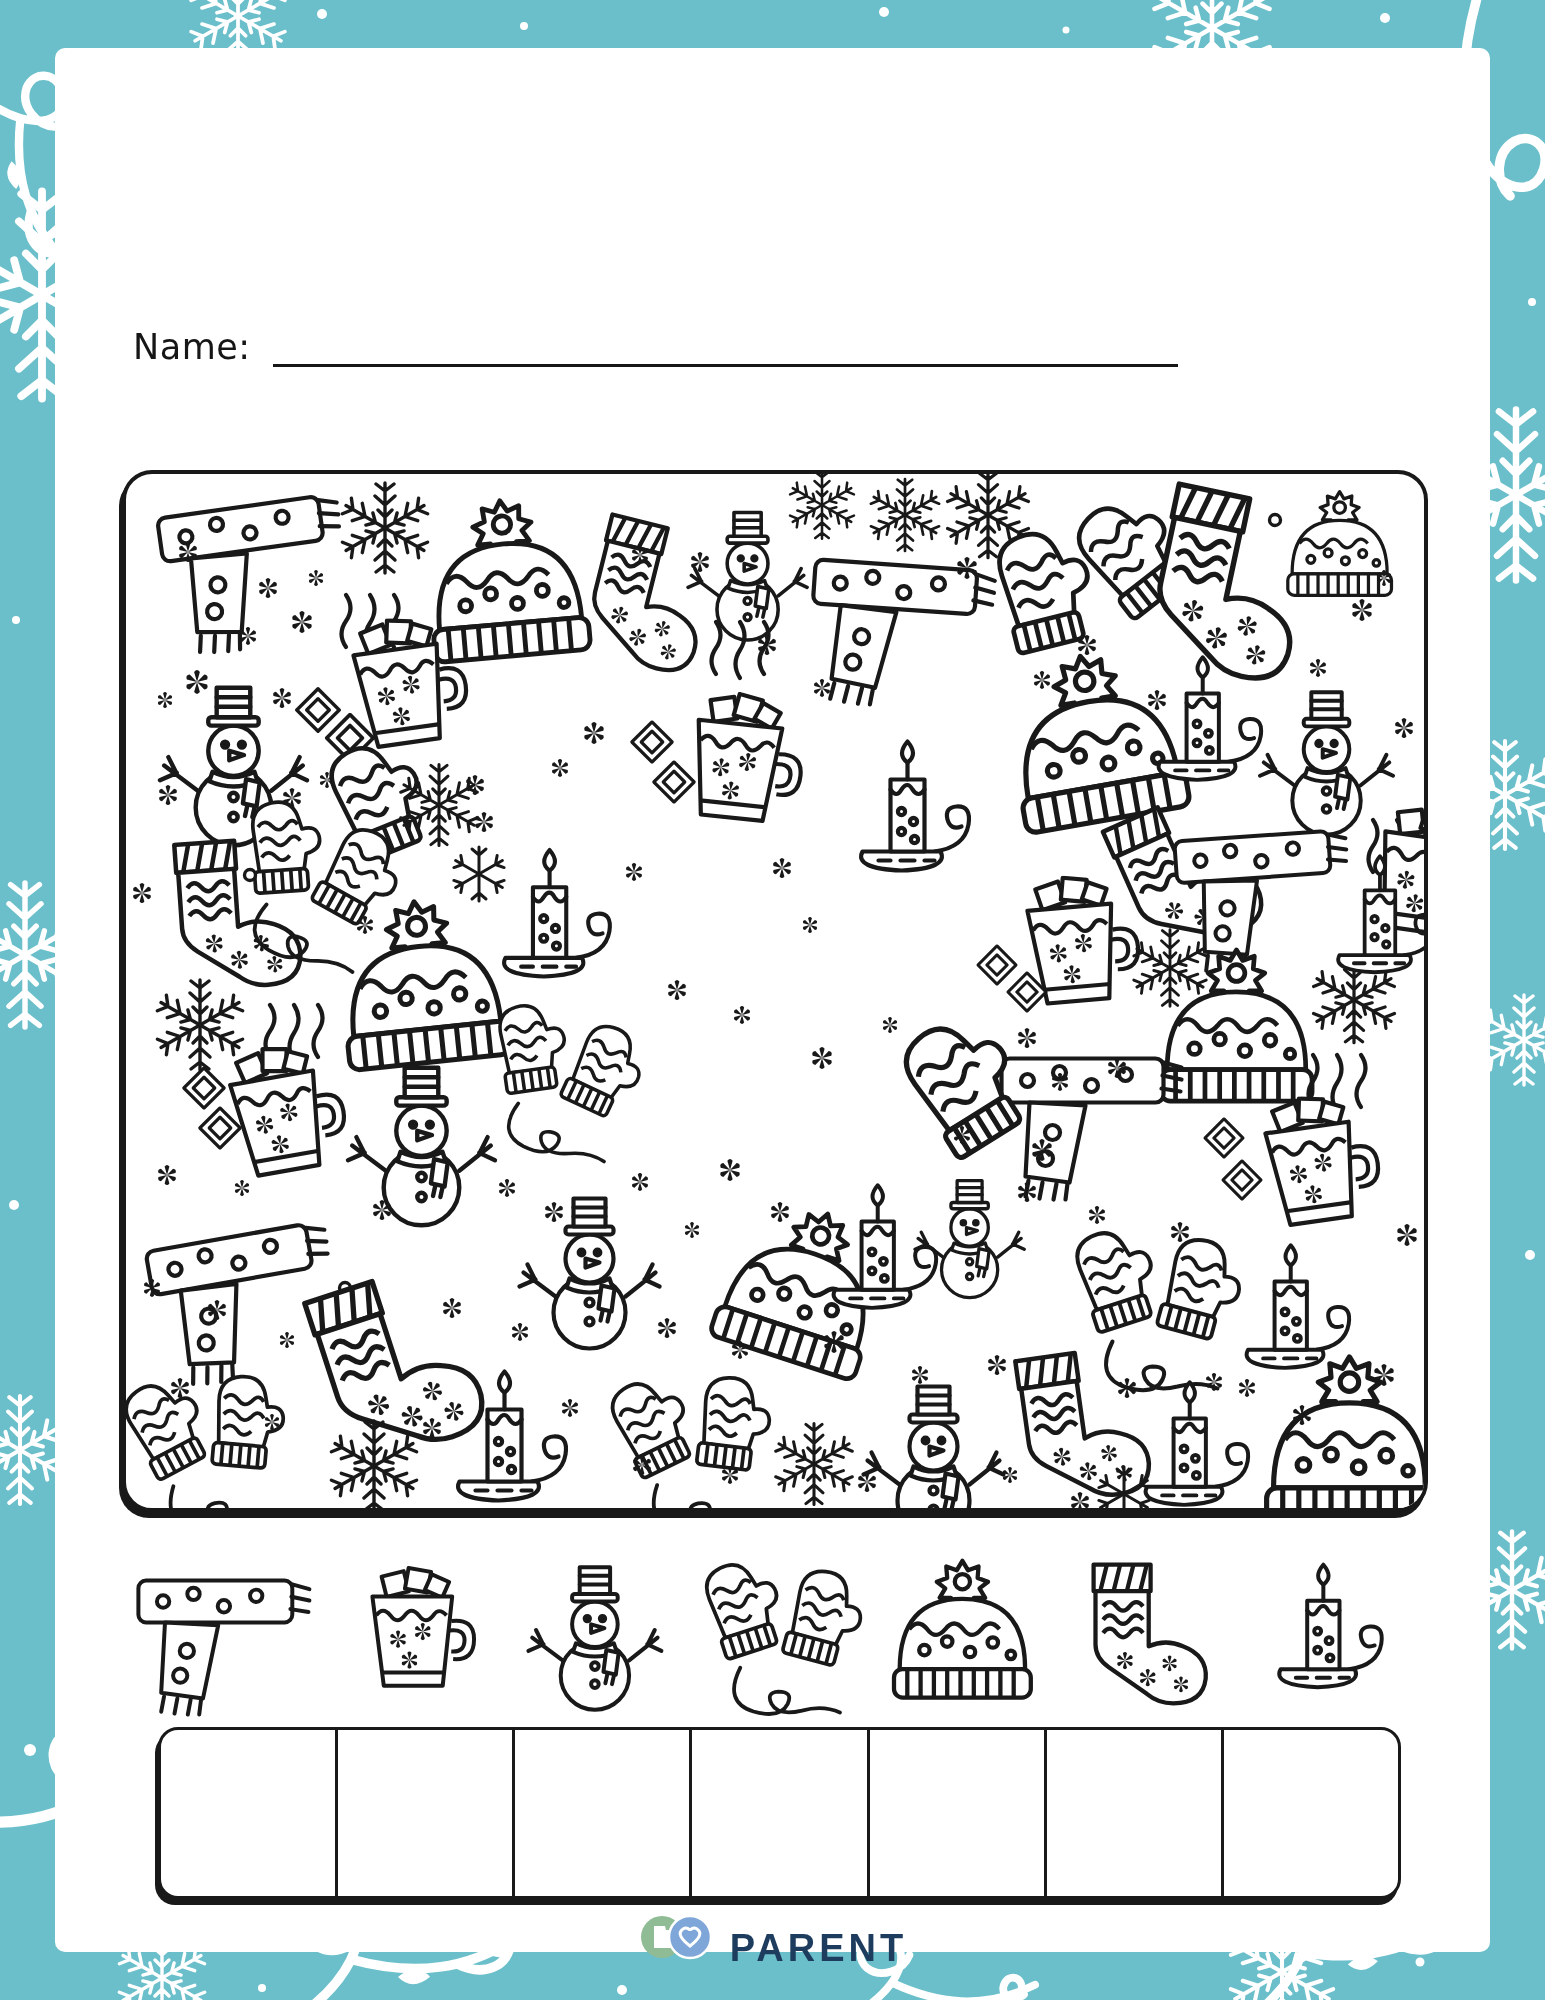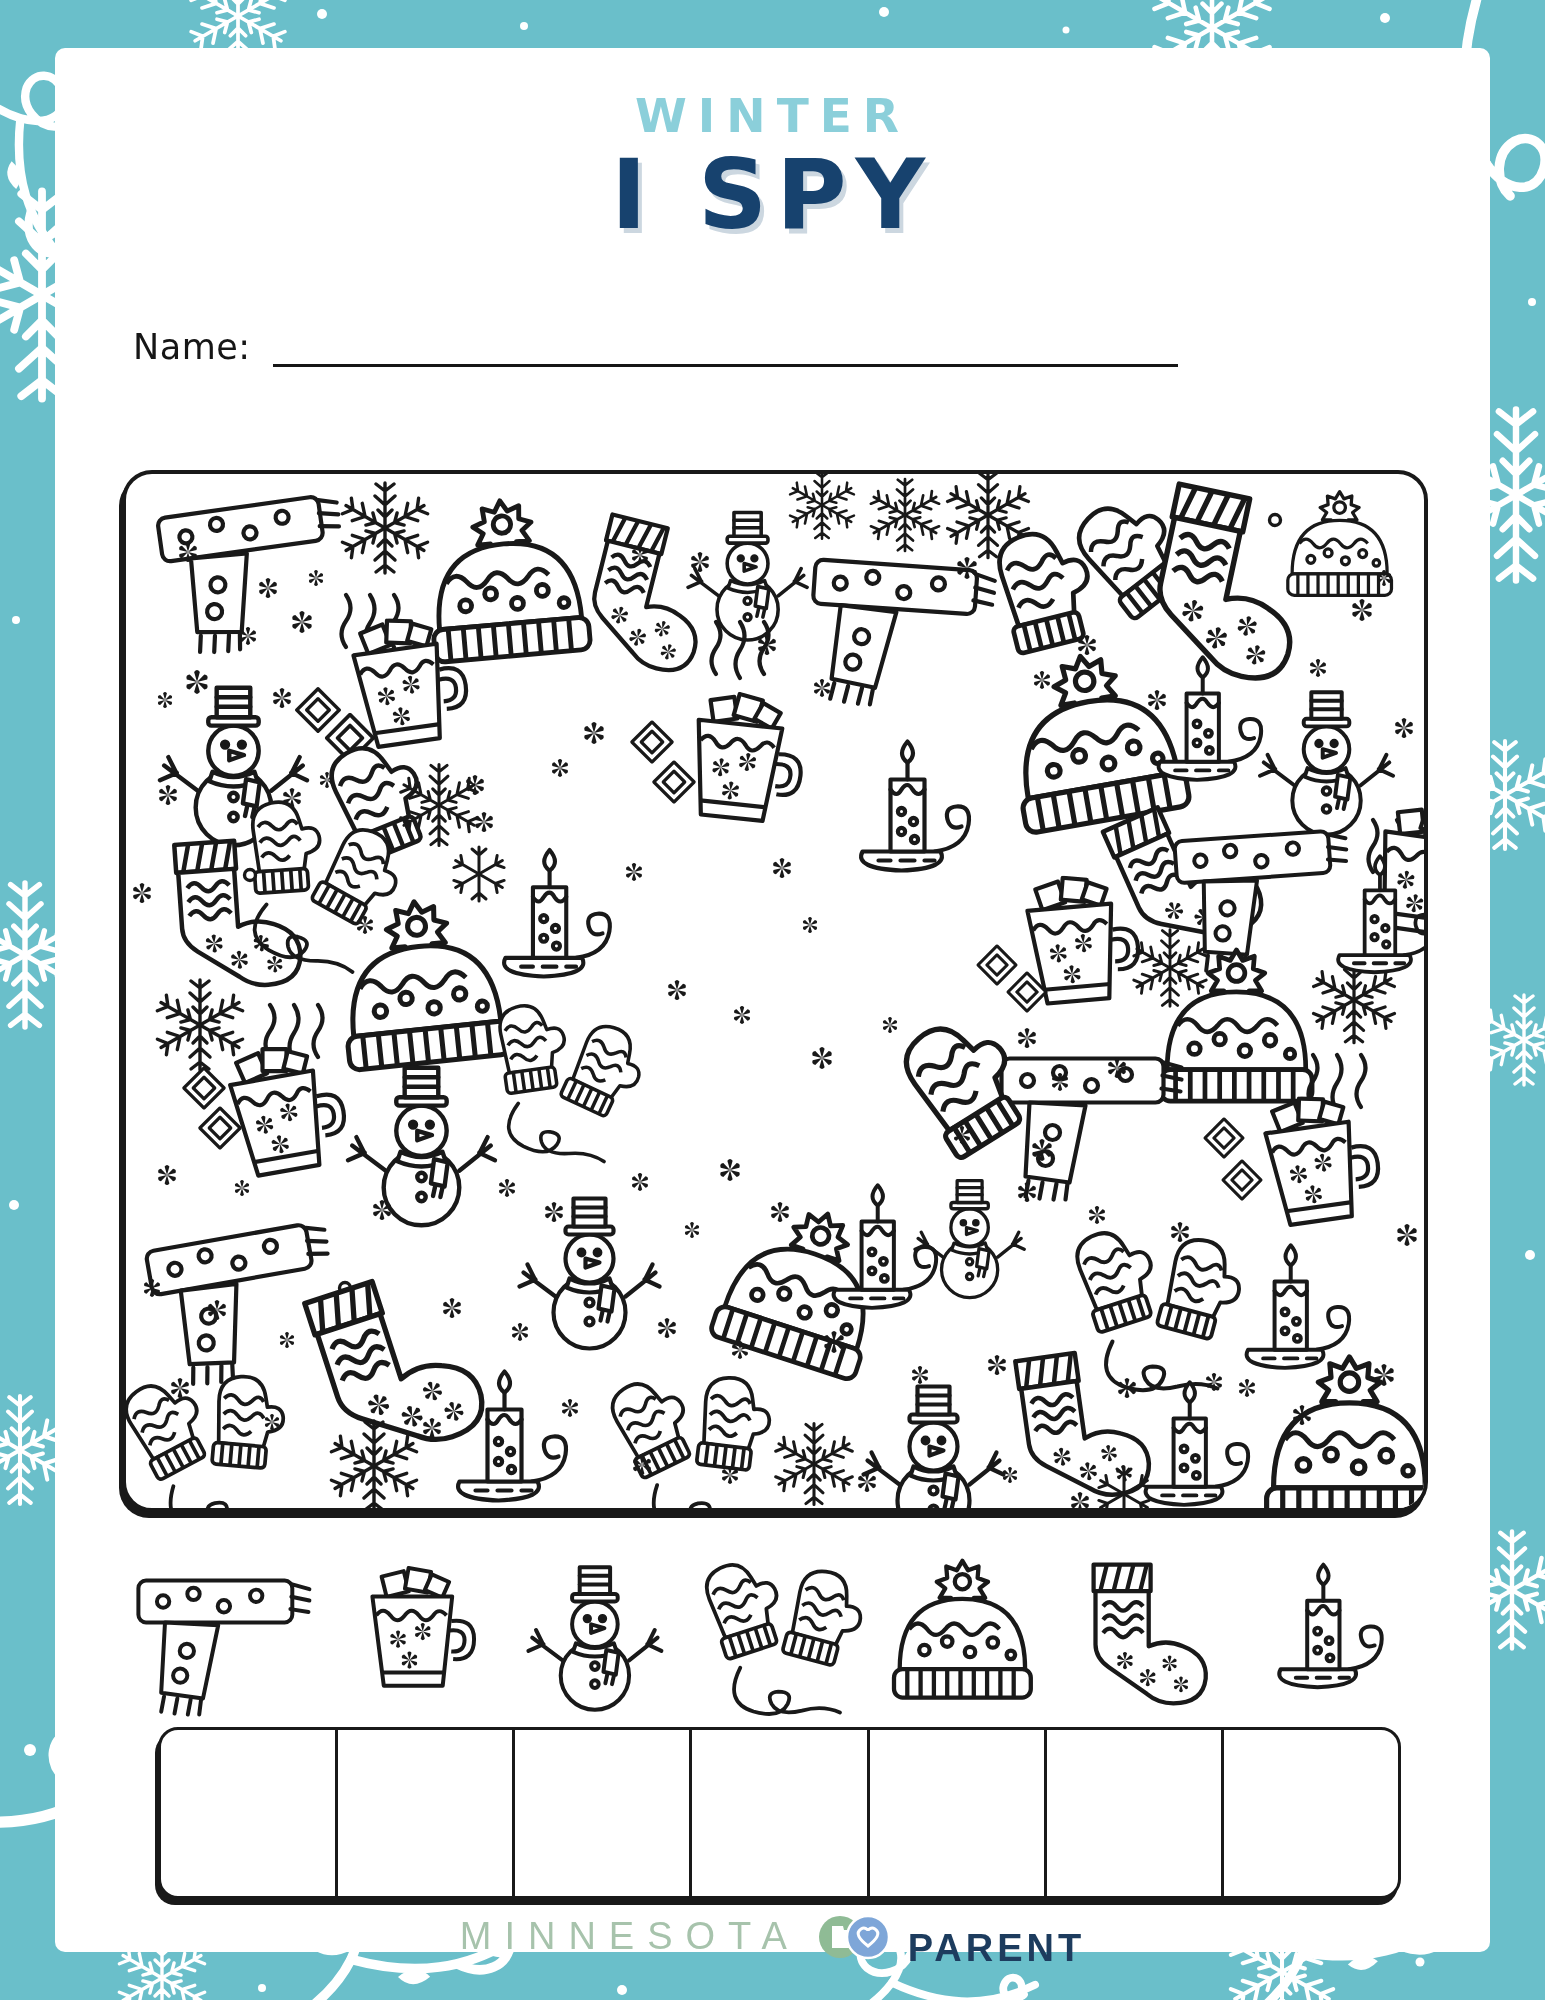--- a/index.html
+++ b/index.html
@@ -251,24 +251,20 @@
       <use href="#sym-dot" xlink:href="#sym-dot" x="-6" y="-6" width="12" height="12" transform="translate(1530 1255) rotate(0) scale(1)"></use>
       <use href="#sym-dot" xlink:href="#sym-dot" x="-6" y="-6" width="12" height="12" transform="translate(262 1988) rotate(0) scale(0.8)"></use>
       <use href="#sym-dot" xlink:href="#sym-dot" x="-6" y="-6" width="12" height="12" transform="translate(622 1990) rotate(0) scale(1)"></use>
       <use href="#sym-dot" xlink:href="#sym-dot" x="-6" y="-6" width="12" height="12" transform="translate(1420 1962) rotate(0) scale(0.9)"></use>
       <use href="#sym-dot" xlink:href="#sym-dot" x="-6" y="-6" width="12" height="12" transform="translate(30 1750) rotate(0) scale(1.2)"></use>
       <use href="#sym-dot" xlink:href="#sym-dot" x="-6" y="-6" width="12" height="12" transform="translate(90 60) rotate(0) scale(0.9)"></use>
     </svg>
 
   <div class="paper">
 
-    <div class="title-block">
-      <div class="title-winter">WINTER</div>
-      <div class="title-ispy">I SPY</div>
-    </div>
 
     <div class="name-row">
       <span class="name-label">Name:</span>
       <span class="name-line"></span>
     </div>
 
 
     <div class="puzzle-box">
       <svg class="scene" id="puzzle-svg" width="1306" height="1042" viewBox="0 0 1306 1042">
           <use href="#sym-scarf" xlink:href="#sym-scarf" x="-102.5" y="-87.5" width="205" height="175" transform="translate(133 95) rotate(-8) scale(1)"></use>
@@ -472,21 +468,20 @@
         <div class="abox"></div>
         <div class="abox"></div>
         <div class="abox"></div>
         <div class="abox"></div>
         <div class="abox"></div>
         <div class="abox"></div>
         <div class="abox"></div>
       </div>
 
     <div class="footer">
-      <span class="brand-left">MINNESOTA</span>
       <svg width="76" height="48" viewBox="0 0 76 48">
         <circle cx="24" cy="24" r="21" fill="#8fbb95"></circle>
         <path d="M16,13 h11 l1,4 h6 l1,5 -3,3 1,10 h-17 Z" fill="#ffffff"></path>
         <circle cx="52" cy="24" r="21" fill="#7ea6d8" stroke="#ffffff" stroke-width="2.5"></circle>
         <path d="M52,33 c-9,-7 -13,-13 -7,-17 c4,-2.5 7,1 7,2 c0,-1 3,-4.5 7,-2 c6,4 2,10 -7,17 Z" fill="none" stroke="#ffffff" stroke-width="3"></path>
       </svg>
       <span class="brand-right">PARENT</span>
     </div>
 
   </div>

